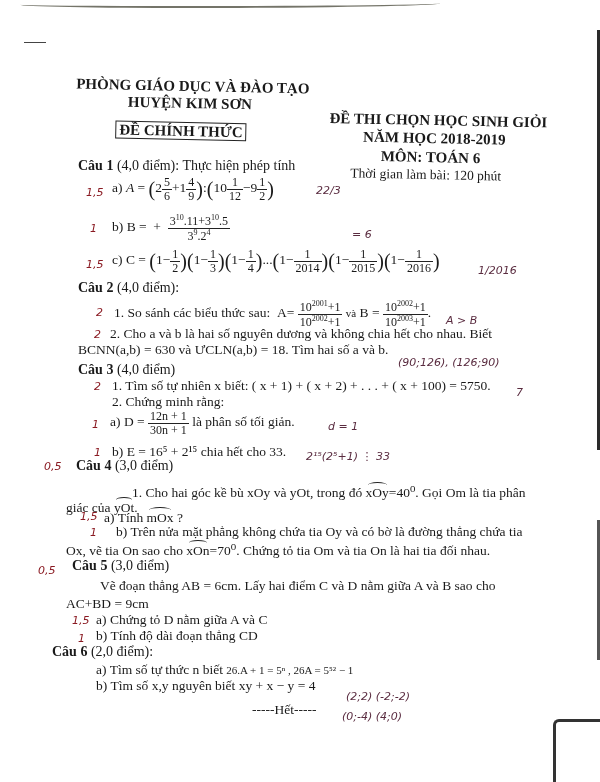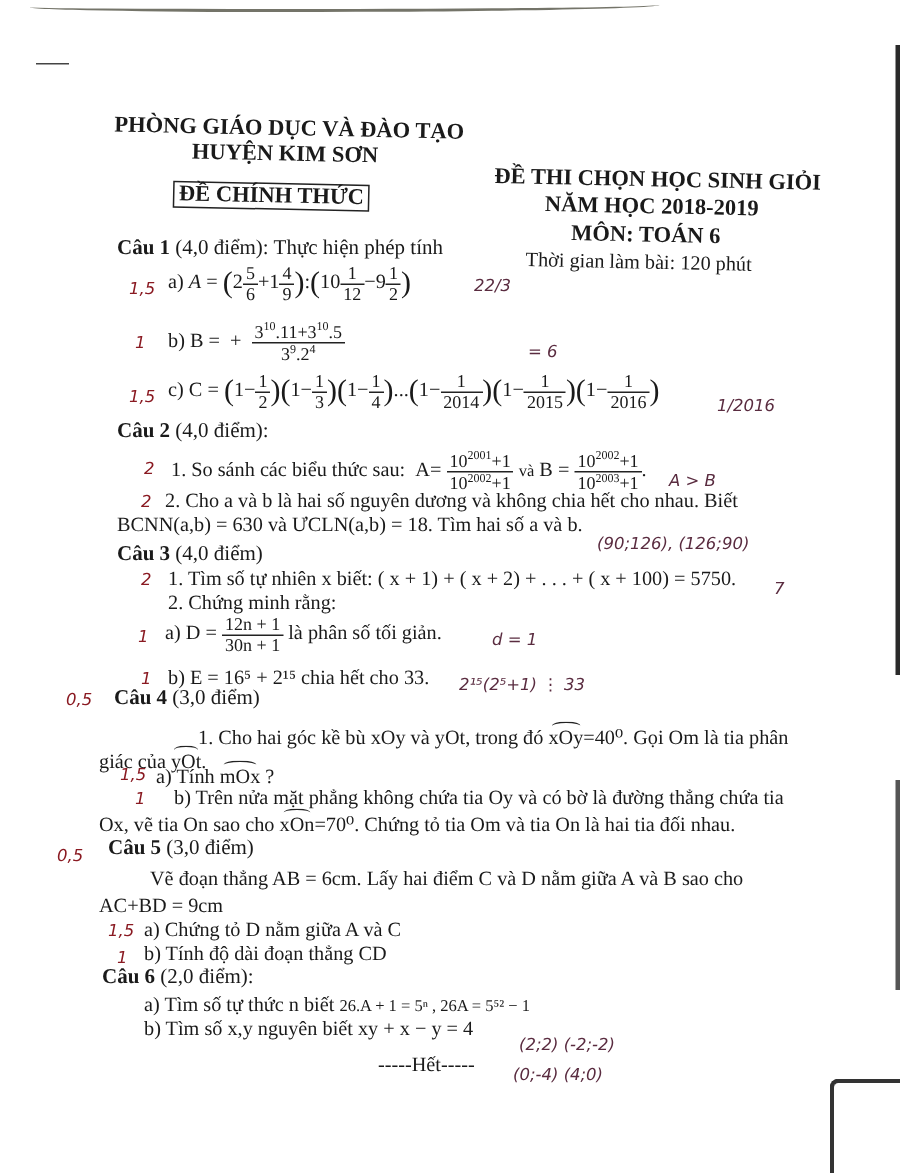--- a/index.html
+++ b/index.html
@@ -189,21 +189,21 @@
   <div class="abs t" style="left:96px; top:612px;">
     <span>a)</span>
     <span>Chứng tỏ D nằm giữa A và C</span>
   </div>
   <span class="abs hand" style="left:78px; top:632px;">1</span>
   <div class="abs t" style="left:96px; top:628px;">
     <span>b)</span>
     <span>Tính độ dài đoạn thẳng CD</span>
   </div>
 
-  <div class="abs q" style="left:68px; top:644px;">
+  <div class="abs q" style="left:52px; top:644px;">
     <span class="b">Câu 6</span>
     <span>(2,0 điểm):</span>
   </div>
   <div class="abs t" style="left:96px; top:662px;">
     <span>a)</span>
     <span>Tìm số tự thức n biết</span>
     <span style="font-size:11px">26.A + 1 = 5ⁿ ,  26A = 5⁵² − 1</span>
   </div>
   <div class="abs t" style="left:96px; top:678px;">
     <span>b)</span>

